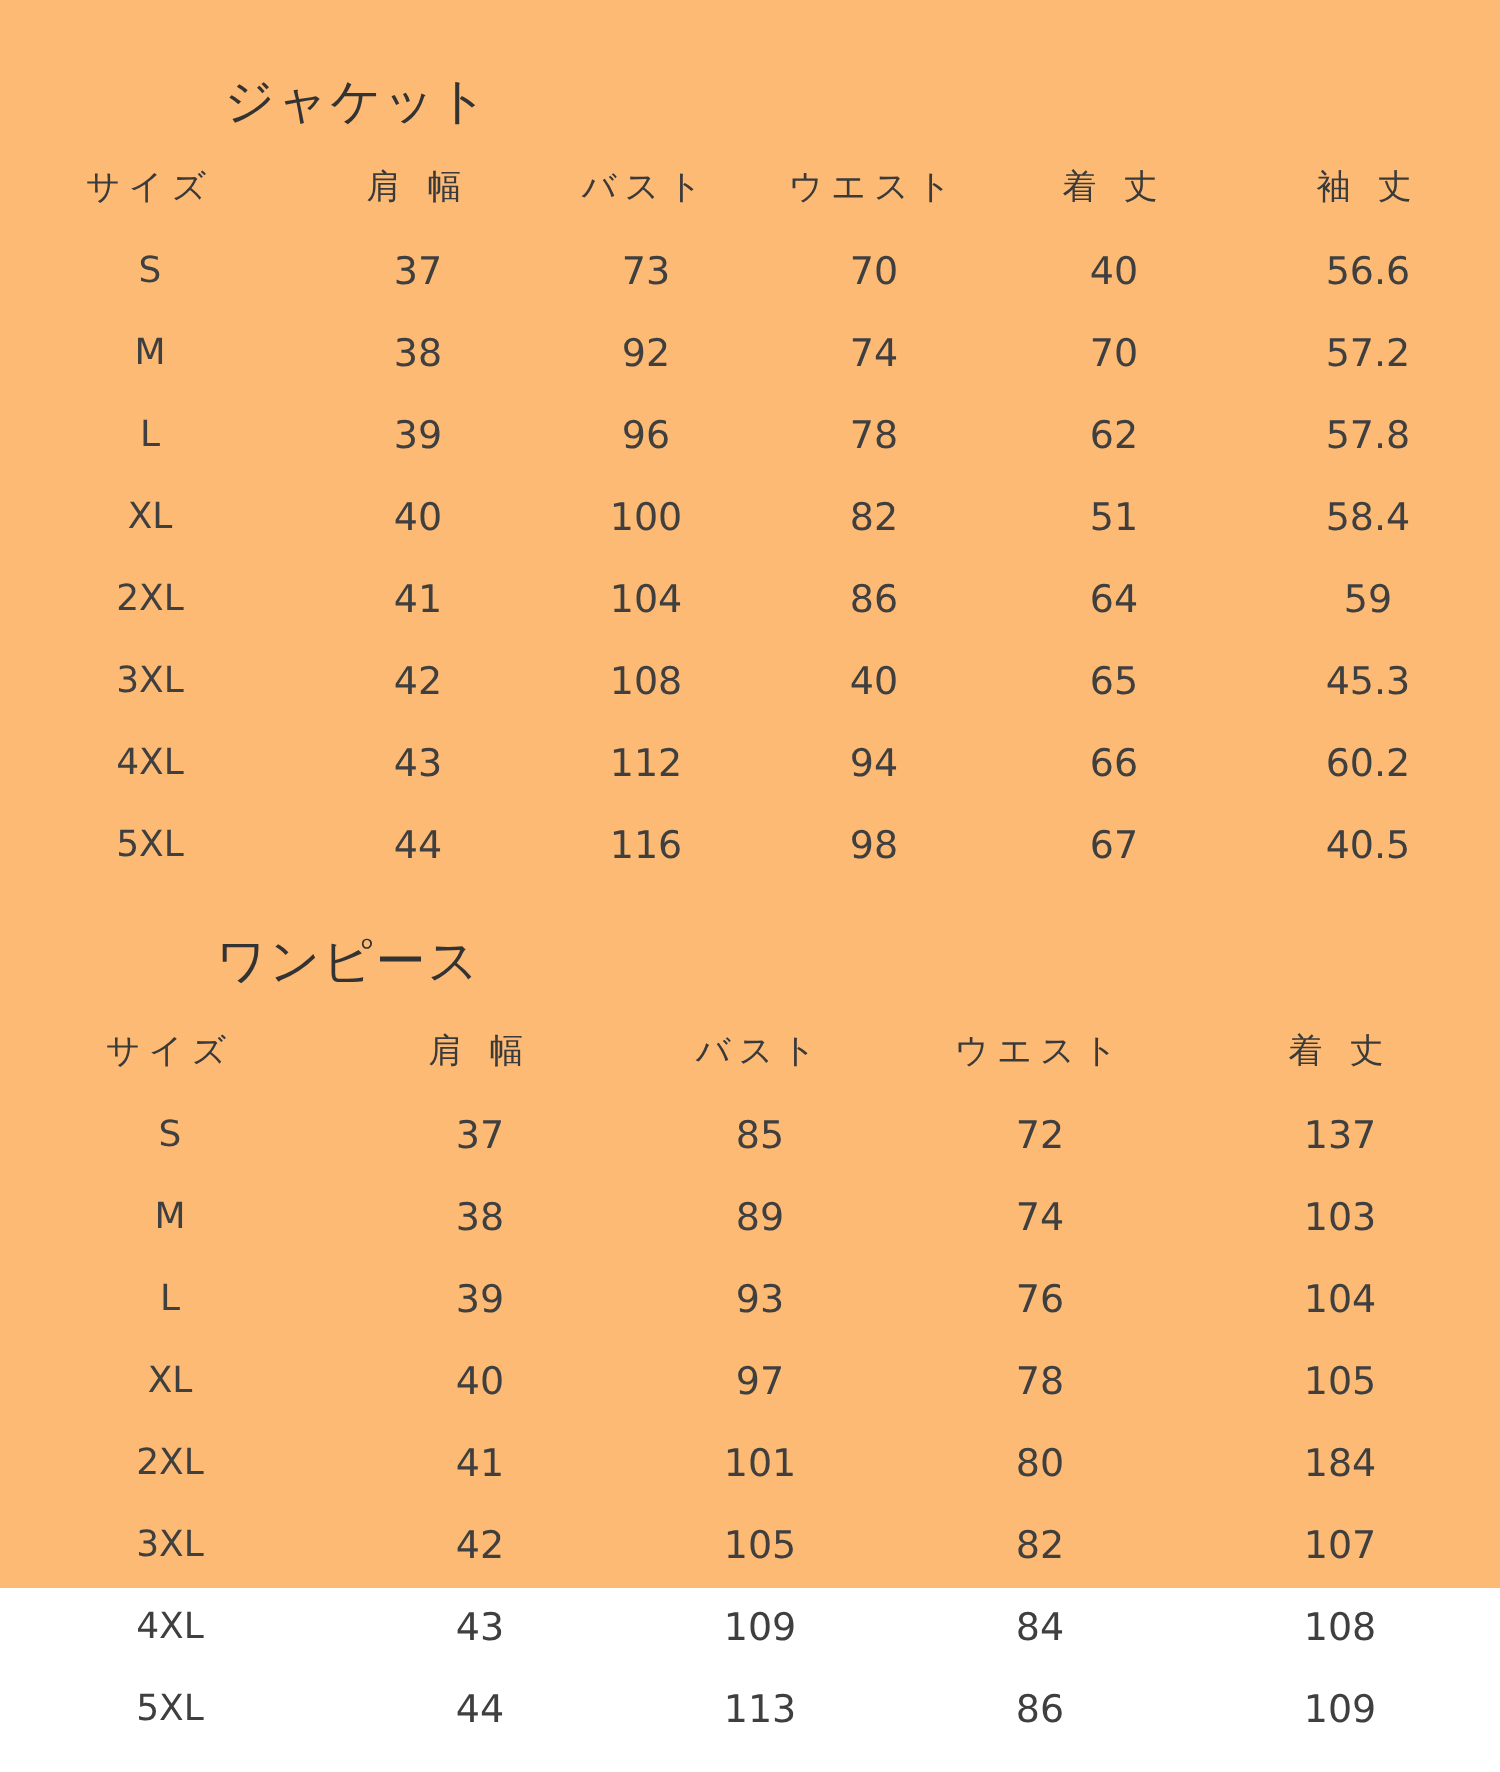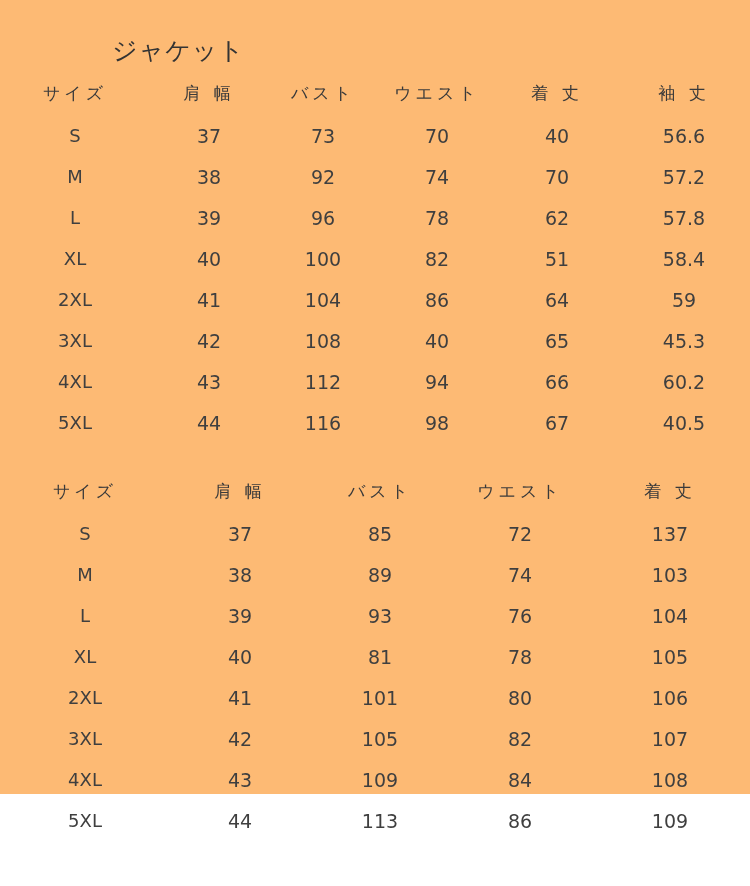--- a/index.html
+++ b/index.html
@@ -183,20 +183,21 @@
           <td>116</td>
           <td>98</td>
           <td>67</td>
           <td>40.5</td>
         </tr>
       </tbody>
     </table>
   </div>
 
   <div class="section-dress">
+    <div class="sec-title dress">ワンピース</div>
 
     <table class="size-table tbl-dress">
       <colgroup>
         <col class="c0">
           <col class="c1">
           <col class="c2">
           <col class="c3">
           <col class="c4">
       </colgroup>
       <thead>
@@ -226,30 +227,30 @@
         <tr>
           <td class="size-label">L</td>
           <td>39</td>
           <td>93</td>
           <td>76</td>
           <td>104</td>
         </tr>
         <tr>
           <td class="size-label">XL</td>
           <td>40</td>
-          <td>81</td>
+          <td>97</td>
           <td>78</td>
           <td>105</td>
         </tr>
         <tr>
           <td class="size-label">2XL</td>
           <td>41</td>
           <td>101</td>
           <td>80</td>
-          <td>106</td>
+          <td>184</td>
         </tr>
         <tr>
           <td class="size-label">3XL</td>
           <td>42</td>
           <td>105</td>
           <td>82</td>
           <td>107</td>
         </tr>
         <tr>
           <td class="size-label">4XL</td>

